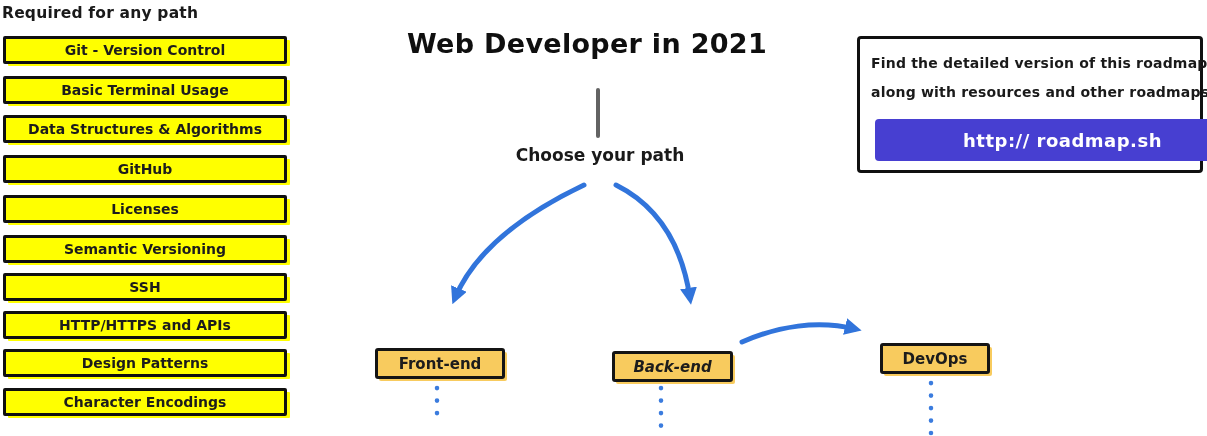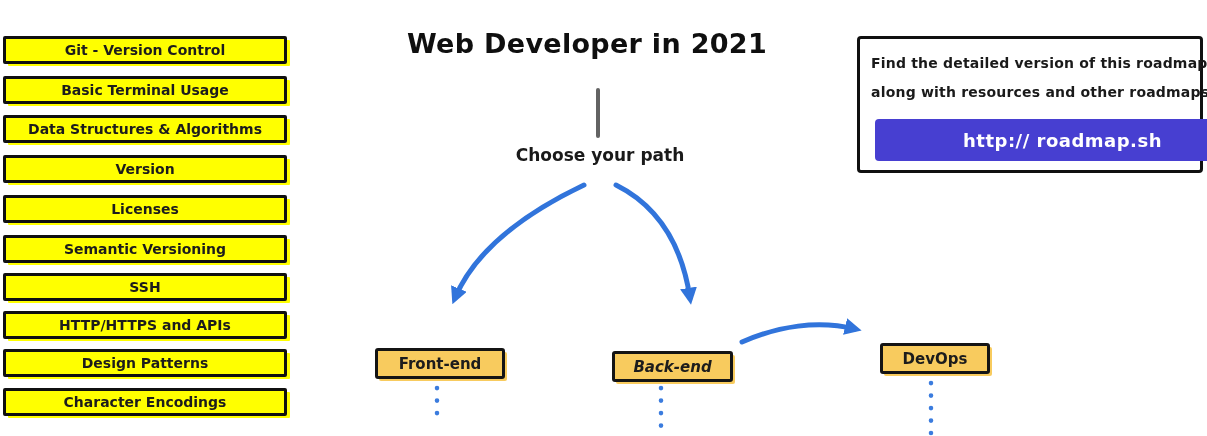--- a/index.html
+++ b/index.html
@@ -59,25 +59,26 @@
     background:#473fd1;border-radius:4px;color:#ffffff;
     display:flex;align-items:center;justify-content:center;
     font-size:18px;font-weight:bold;letter-spacing:.5px;cursor:pointer;
   }
 </style>
 </head>
 <body>
 
 <div id="canvas">
 
+  <div class="req-heading">Required for any path</div>
 
   <div class="req-box" style="top:36px">Git - Version Control</div>
   <div class="req-box" style="top:76px">Basic Terminal Usage</div>
   <div class="req-box" style="top:115px">Data Structures &amp; Algorithms</div>
-  <div class="req-box" style="top:155px">Version</div>
+  <div class="req-box" style="top:155px">GitHub</div>
   <div class="req-box" style="top:195px">Licenses</div>
   <div class="req-box" style="top:235px">Semantic Versioning</div>
   <div class="req-box" style="top:273px">SSH</div>
   <div class="req-box" style="top:311px">HTTP/HTTPS and APIs</div>
   <div class="req-box" style="top:349px">Design Patterns</div>
   <div class="req-box" style="top:388px">Character Encodings</div>
 
   <div class="title">Web Developer in 2021</div>
   <div class="connector"></div>
   <div class="subtitle">Choose your path</div>

